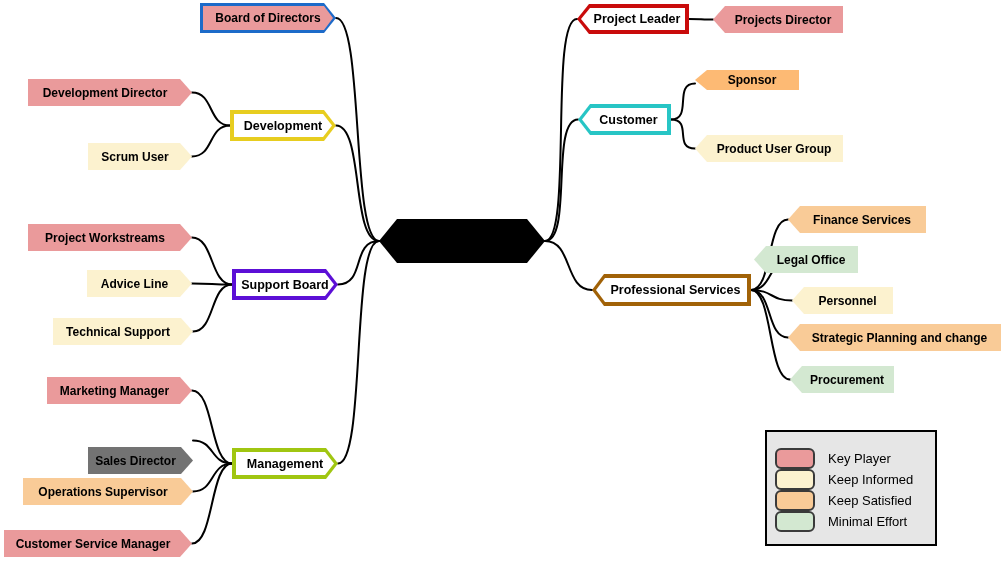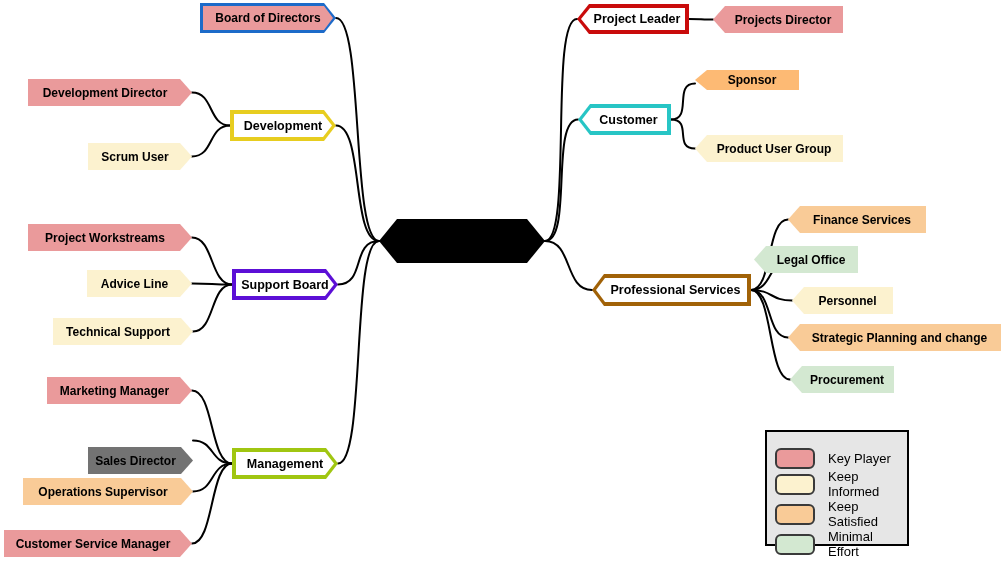--- a/index.html
+++ b/index.html
@@ -36,21 +36,21 @@
   .ctr .inner{inset:5px;font-size:15px;}
   
   .point-right{clip-path:polygon(0 0,calc(100% - 12px) 0,100% 50%,calc(100% - 12px) 100%,0 100%);padding-right:10px;}
   .point-left{clip-path:polygon(12px 0,100% 0,100% 100%,12px 100%,0 50%);padding-left:10px;}
   .point-right-i{clip-path:polygon(0 0,calc(100% - 9px) 0,100% 50%,calc(100% - 9px) 100%,0 100%);}
   .point-left-i{clip-path:polygon(9px 0,100% 0,100% 100%,9px 100%,0 50%);padding-left:8px;}
   .point-both{clip-path:polygon(18px 0,calc(100% - 18px) 0,100% 50%,calc(100% - 18px) 100%,18px 100%,0 50%);}
   .point-both-i{clip-path:polygon(14px 0,calc(100% - 14px) 0,100% 50%,calc(100% - 14px) 100%,14px 100%,0 50%);}
   
   #legend{
-    position:absolute;z-index:3;left:765px;top:430px;width:144px;height:116px;
+    position:absolute;z-index:3;left:765px;top:430px;width:172px;height:116px;
     background:#e6e6e6;border:2px solid #000;box-sizing:border-box;
     display:flex;flex-direction:column;justify-content:space-evenly;padding:16px 0;
   }
   .legend-item{display:flex;align-items:center;gap:13px;padding-left:8px;}
   .legend-swatch{
     width:40px;height:21px;border:2px solid #3a3a3a;border-radius:6px;box-sizing:border-box;flex:0 0 auto;
   }
   .legend-label{font-size:13px;color:#000;}
 </style>
 </head>

